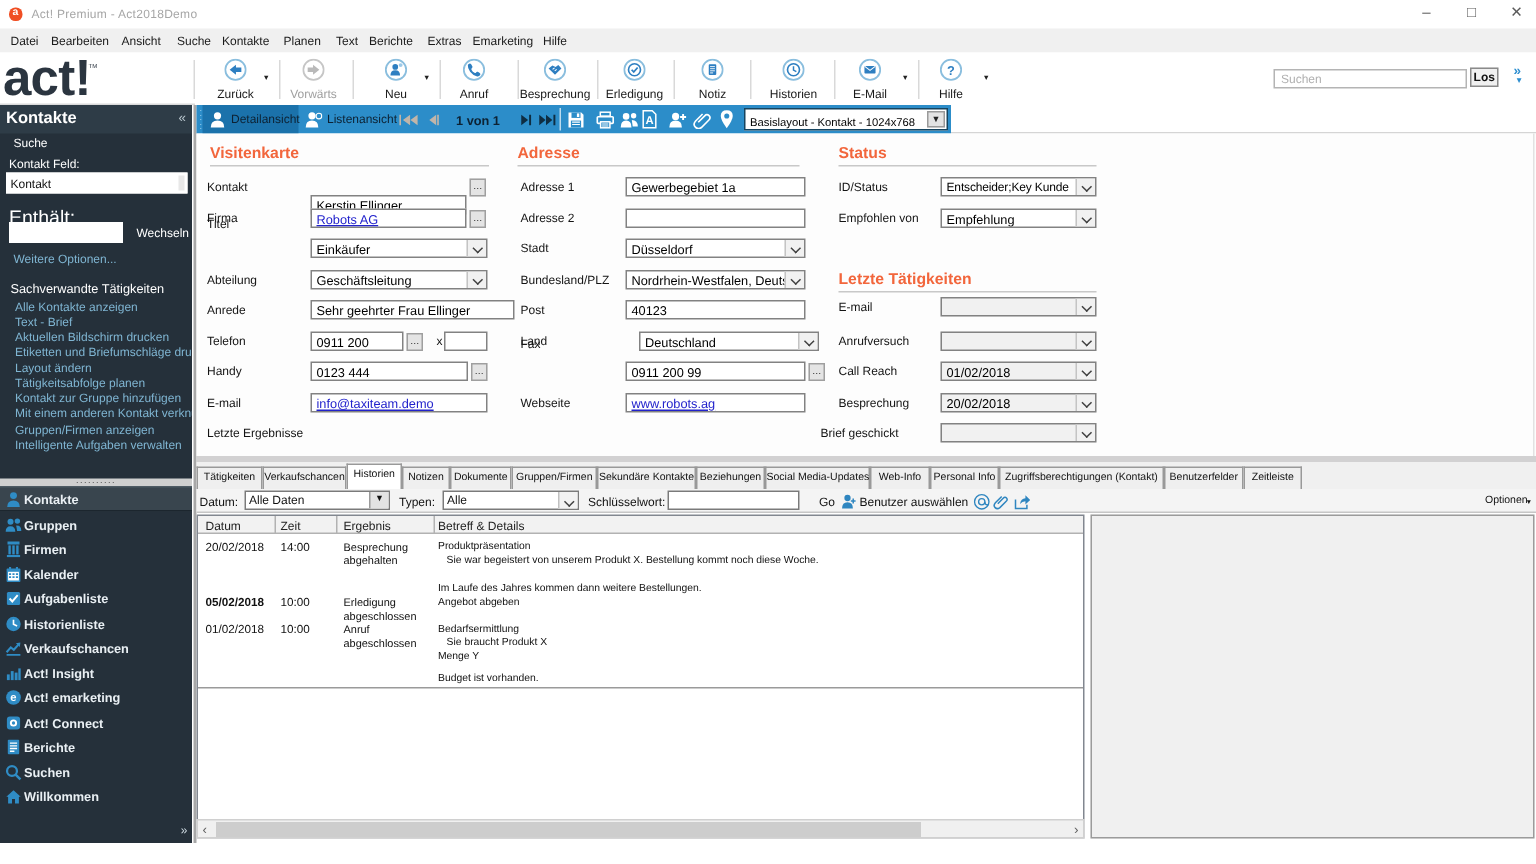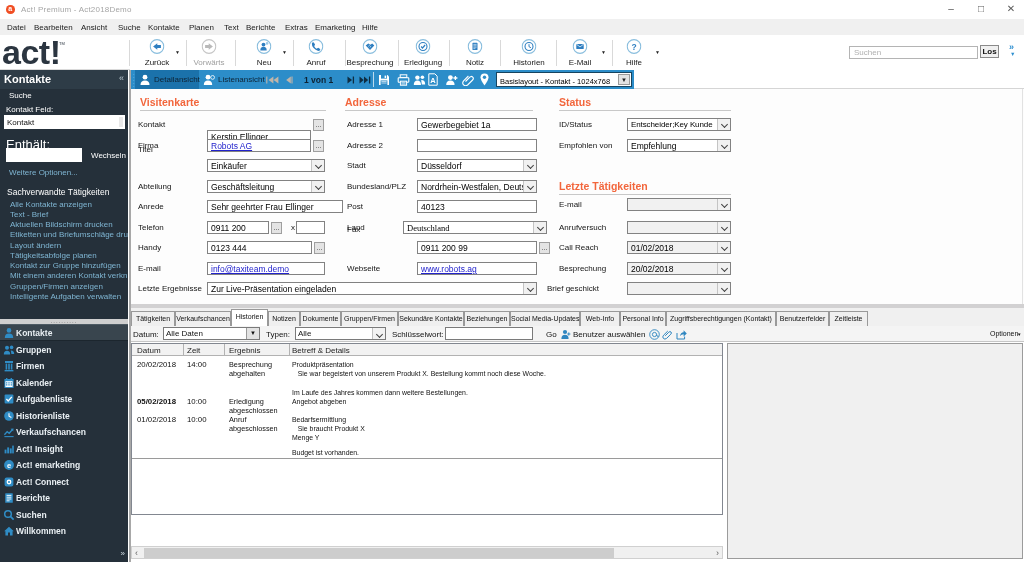--- a/index.html
+++ b/index.html
@@ -85,21 +85,21 @@
 .tab { position:absolute; top:3px; height:15px; background:#efefef; border:1px solid #999; border-bottom:none; font-size:7px; color:#111; white-space:nowrap; padding:3px 0 0 0; text-align:center; }
 .tab.sel { top:1px; height:17px; background:#fff; z-index:2; }
 #filterrow { left:131px; top:326px; width:893px; height:16px; background:#f4f4f4; border-bottom:1px solid #c6c6c6; font-size:8px; color:#111; }
 #filterrow .lb { position:absolute; top:4px; white-space:nowrap; }
 .win-dd { position:absolute; background:#fff; border:1px solid #7a7a7a; height:13px; font-size:8px; padding:1px 0 0 2px; white-space:nowrap; }
 .win-dd .ar { position:absolute; right:0px; top:0px; width:13px; height:11px; background:#e3e3e3; border-left:1px solid #9a9a9a; font-size:6px; text-align:center; line-height:11px; }
 .flat-dd .ar { background:#f2f2f2; border-left:1px solid #c0c0c0; color:transparent; }
 .flat-dd .ar::after { content:""; position:absolute; left:3.5px; top:3.5px; width:4px; height:4px; border-right:1.1px solid #404040; border-bottom:1.1px solid #404040; transform:rotate(45deg); }
 
 
-#histtable { left:131px; top:343px; width:592px; height:172px; background:#fff; border:1px solid #828790; }
+#histtable { left:131px; top:343px; width:592px; height:216px; background:#fff; border:1px solid #828790; }
 #histhead { position:absolute; left:0; top:0; width:100%; height:12px; background:#f2f2f2; border-bottom:1px solid #b2b2b2; }
 #histhead span { position:absolute; top:2px; font-size:8px; color:#222; }
 .hcol { position:absolute; top:0; width:1px; height:12px; background:#b2b2b2; }
 .trow { position:absolute; font-size:7.3px; color:#111; white-space:nowrap; }
 .trow.dt { font-size:7.8px; }
 .trow.bt { font-size:6.9px; }
 #rightpane { left:727px; top:343px; width:296px; height:216px; background:#f0f0f0; border:1px solid #9b9b9b; }
 #tline { left:132px; top:458px; width:590px; height:1px; background:#9a9a9a; }
 
 
@@ -485,34 +485,33 @@
     <div class="fbox" style="left:76px; top:132px; width:62px;">0911 200</div>
     <div class="dotbtn" style="left:140px; top:132.5px;">...</div>
     <div class="flabel" style="left:160px; top:134px;">x</div>
     <div class="fbox" style="left:165px; top:132px; width:29px;"></div>
     <div class="flabel" style="left:7px; top:154px;">Handy</div>
     <div class="fbox" style="left:76px; top:152px; width:105px;">0123 444</div>
     <div class="dotbtn" style="left:183px; top:152.5px;">...</div>
     <div class="flabel" style="left:7px; top:175px;">E-mail</div>
     <div class="fbox" style="left:76px; top:173px; width:118px;"><a style="text-decoration:underline;">info@taxiteam.demo</a></div>
     <div class="flabel" style="left:7px; top:195px;">Letzte Ergebnisse</div>
-    <div class="fbox combo" style="left:76px; top:193px; width:330px;">Zur Live-Präsentation eingeladen<span class="arr"></span></div>
 
     <div class="flabel" style="left:216px; top:31px;">Adresse 1</div>
     <div class="fbox" style="left:286px; top:29px; width:120px;">Gewerbegebiet 1a</div>
     <div class="flabel" style="left:216px; top:52px;">Adresse 2</div>
     <div class="fbox" style="left:286px; top:50px; width:120px;"></div>
     <div class="flabel" style="left:216px; top:72px;">Stadt</div>
     <div class="fbox combo" style="left:286px; top:70px; width:120px;">Düsseldorf<span class="arr"></span></div>
     <div class="flabel" style="left:216px; top:93px;">Bundesland/PLZ</div>
     <div class="fbox combo" style="left:286px; top:91px; width:120px;">Nordrhein-Westfalen, Deutsc<span class="arr"></span></div>
     <div class="flabel" style="left:216px; top:113px;">Post</div>
     <div class="fbox" style="left:286px; top:111px; width:120px;">40123</div>
     <div class="flabel" style="left:216px; top:134px;">Land</div>
-    <div class="fbox combo" style="left:272px; top:132px; width:144px;font-family:Liberation Serif, serif;">Deutschland<span class="arr"></span></div>
+    <div class="fbox combo" style="left:295px; top:132px; width:120px;">Deutschland<span class="arr"></span></div>
     <div class="flabel" style="left:216px; top:136px;">Fax</div>
     <div class="fbox" style="left:286px; top:152px; width:120px;">0911 200 99</div>
     <div class="dotbtn" style="left:408px; top:152.5px;">...</div>
     <div class="flabel" style="left:216px; top:175px;">Webseite</div>
     <div class="fbox" style="left:286px; top:173px; width:120px;"><a style="text-decoration:underline;">www.robots.ag</a></div>
 
     <div class="flabel" style="left:428px; top:31px;">ID/Status</div>
     <div class="fbox combo" style="left:496px; top:29px; width:104px; font-size:8px; letter-spacing:-0.1px;">Entscheider;Key Kunde<span class="arr"></span></div>
     <div class="flabel" style="left:428px; top:52px;">Empfohlen von</div>
     <div class="fbox combo" style="left:496px; top:50px; width:104px;">Empfehlung<span class="arr"></span></div>

